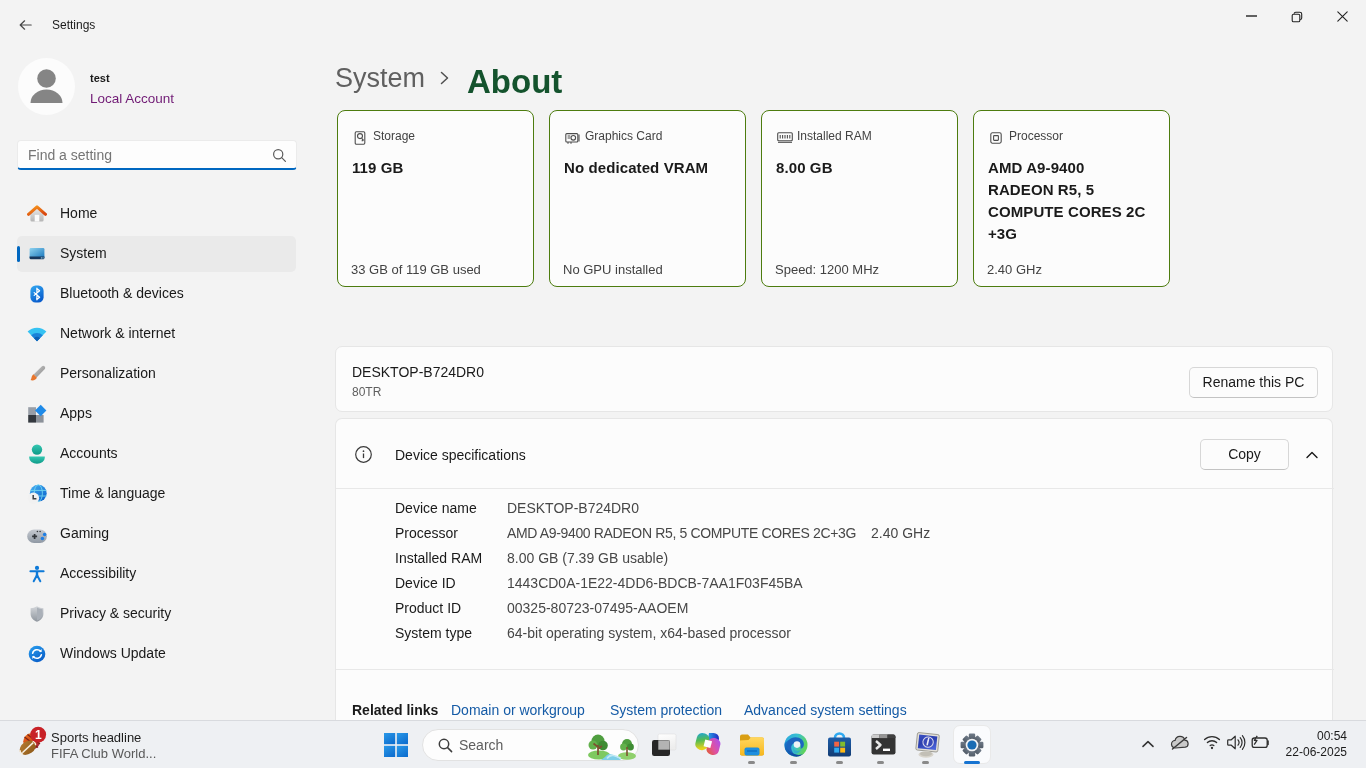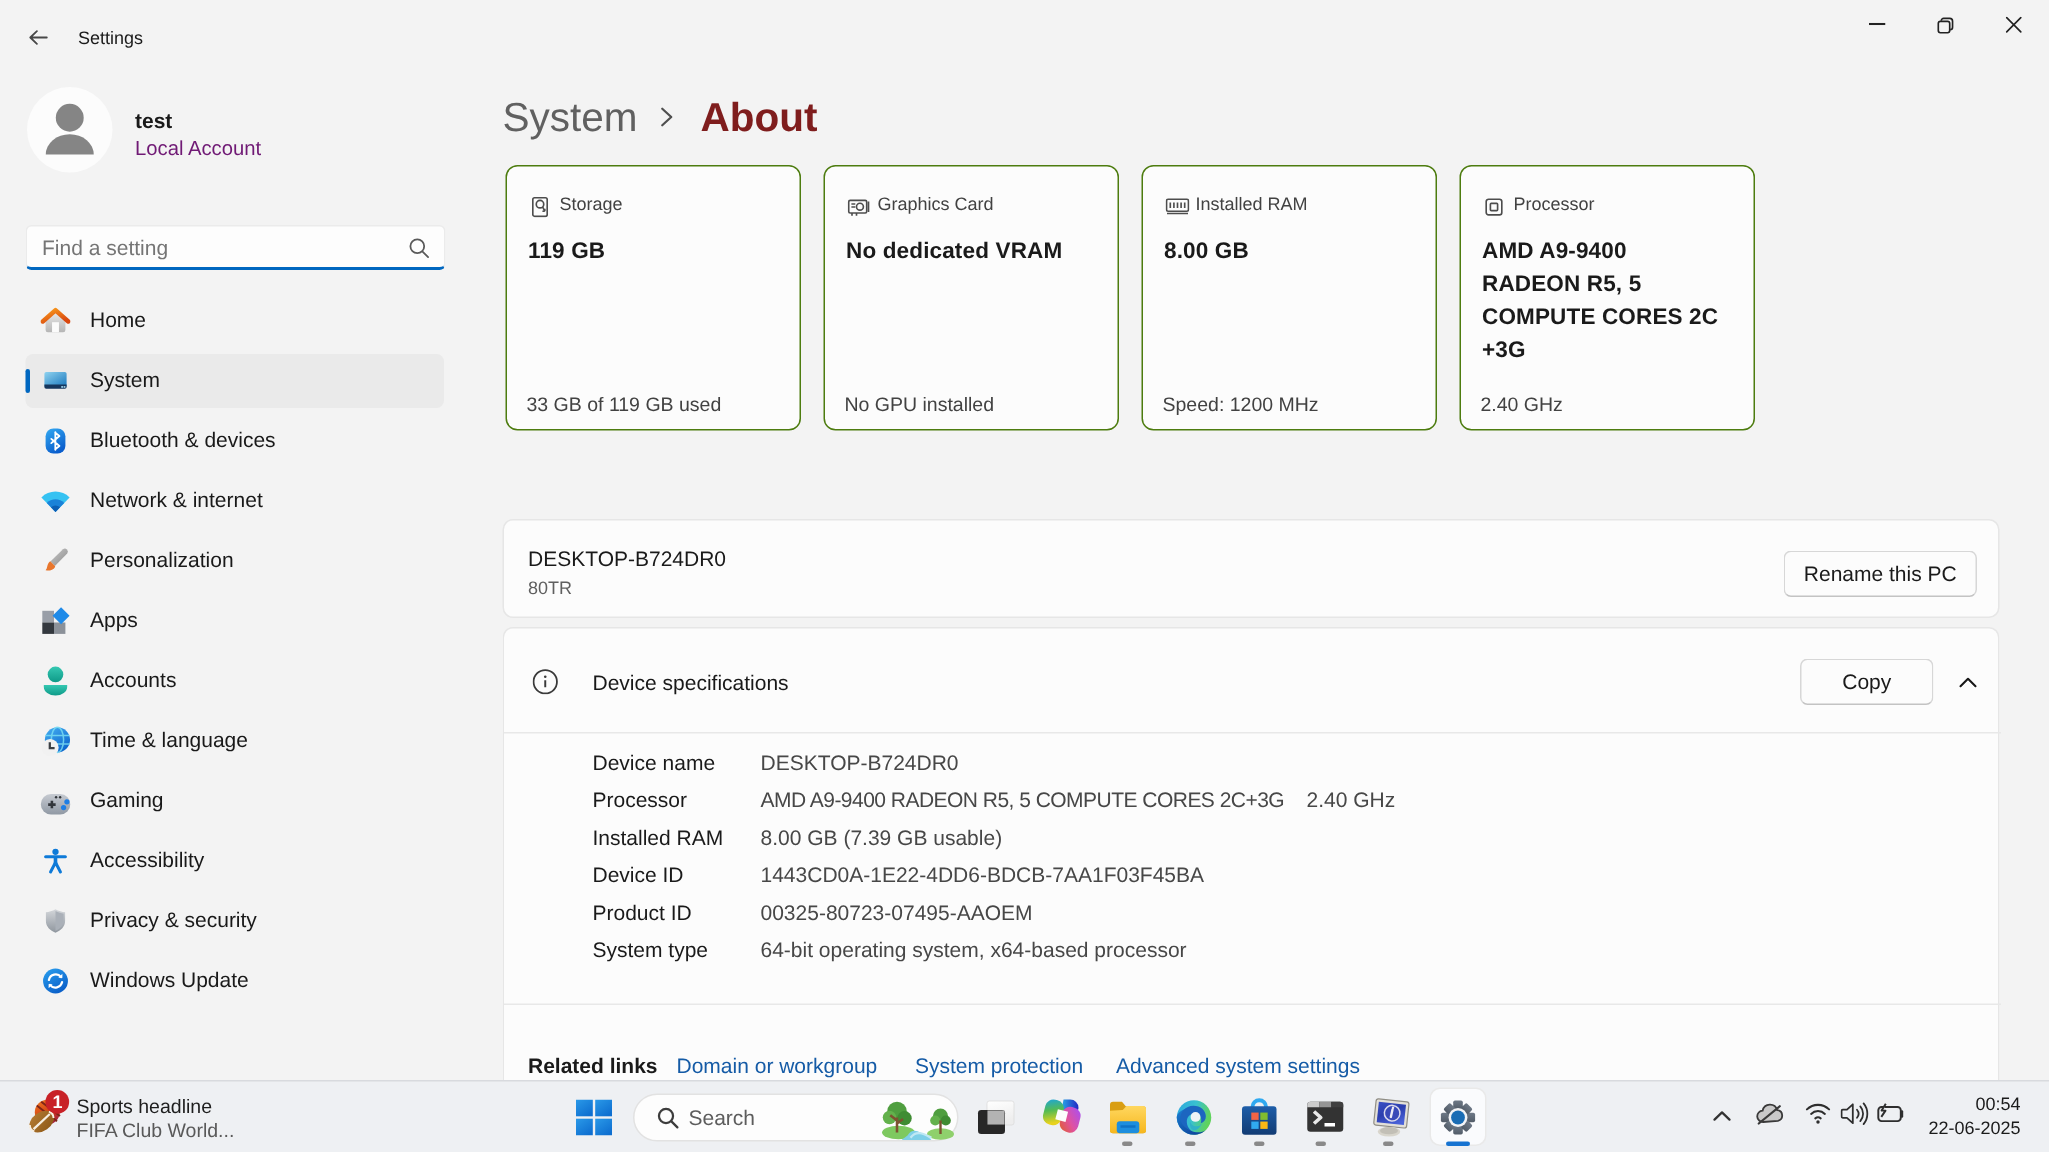--- a/index.html
+++ b/index.html
@@ -28,24 +28,24 @@
   </svg>
 </div>
 
 <div class="abs" style="left:0;top:40px;width:320px;height:680px;">
 
   <div class="abs" style="left:18px;top:18px;width:57px;height:57px;border-radius:50%;background:#fcfcfc;"></div>
   <svg class="abs" style="left:18px;top:18px;" width="57" height="57" viewBox="0 0 57 57">
     <circle cx="28.5" cy="20.5" r="9.3" fill="#858585"></circle>
     <path d="M12.5 45 a16 13.5 0 0 1 32 0 z" fill="#858585"></path>
   </svg>
-  <div class="abs" style="left:90px;top:32px;font-size:14px;font-weight:bold;">test</div>
+  <div class="abs" style="left:90px;top:32px;font-size:11px;font-weight:bold;">test</div>
   <div class="abs" style="left:90px;top:51px;font-size:13.5px;color:#701a75;">Local Account</div>
 
-  <div class="abs" style="left:17px;top:110px;width:280px;height:30px;background:#fdfdfd;border:1px solid #ebebeb;border-radius:4px;border-bottom:2px solid #0067c0;">
+  <div class="abs" style="left:17px;top:100px;width:280px;height:30px;background:#fdfdfd;border:1px solid #ebebeb;border-radius:4px;border-bottom:2px solid #0067c0;">
     <div class="abs" style="left:10px;top:6px;font-size:14px;color:#757575;">Find a setting</div>
     <svg class="abs" style="right:9px;top:7px;" width="15" height="15" viewBox="0 0 15 15">
       <circle cx="6.2" cy="6.2" r="4.6" stroke="#5a5a5a" stroke-width="1.2" fill="none"></circle>
       <path d="M9.7 9.7 L13.4 13.4" stroke="#5a5a5a" stroke-width="1.2" stroke-linecap="round"></path>
     </svg>
   </div>
 
   <style>
     .nav-item { position:absolute; left:17px; width:279px; height:36px; border-radius:5px; }
     .nav-item .ic { position:absolute; left:10px; top:8px; width:20px; height:20px; }
@@ -222,21 +222,21 @@
     </svg>
     <div class="tx">Windows Update</div>
   </div>
 </div>
 
 <div class="abs" style="left:334px;top:40px;width:1000px;height:680px;">
   <div class="abs" style="left:1px;top:23px;font-size:27px;color:#606060;">System</div>
   <svg class="abs" style="left:106px;top:31px;" width="9" height="14" viewBox="0 0 9 14">
       <path d="M1.5 1.5 L7.5 7 L1.5 12.5" stroke="#4f4f4f" stroke-width="1.5" fill="none" stroke-linecap="round" stroke-linejoin="round"></path>
     </svg>
-  <div class="abs" style="left:133px;top:23px;font-size:27px;font-weight:bold;color:#7f1d1d;">About</div>
+  <div class="abs" style="left:133px;top:23px;font-size:33px;font-weight:bold;color:#14532d;">About</div>
   <style>
     .card { position:absolute; top:70px; width:197px; height:177px; background:#fcfcfc; border:1px solid #4d7c0f; border-radius:8px; }
     .card .hd { position:absolute; left:35px; top:18px; font-size:12px; color:#424242; }
     .card .ci { position:absolute; left:15px; top:20px; }
     .card .val { position:absolute; left:14px; top:46px; font-size:15px; font-weight:bold; color:#1a1a1a; line-height:22px; letter-spacing:0.1px; }
     .card .ft { position:absolute; left:13px; top:151px; font-size:13px; color:#424242; }
     .grayic { stroke:#4d4d4d; fill:none; stroke-width:1.1; }
   </style>
   <div class="card" style="left:3px;">
     <svg class="ci" width="14" height="14" viewBox="0 0 14 14">

